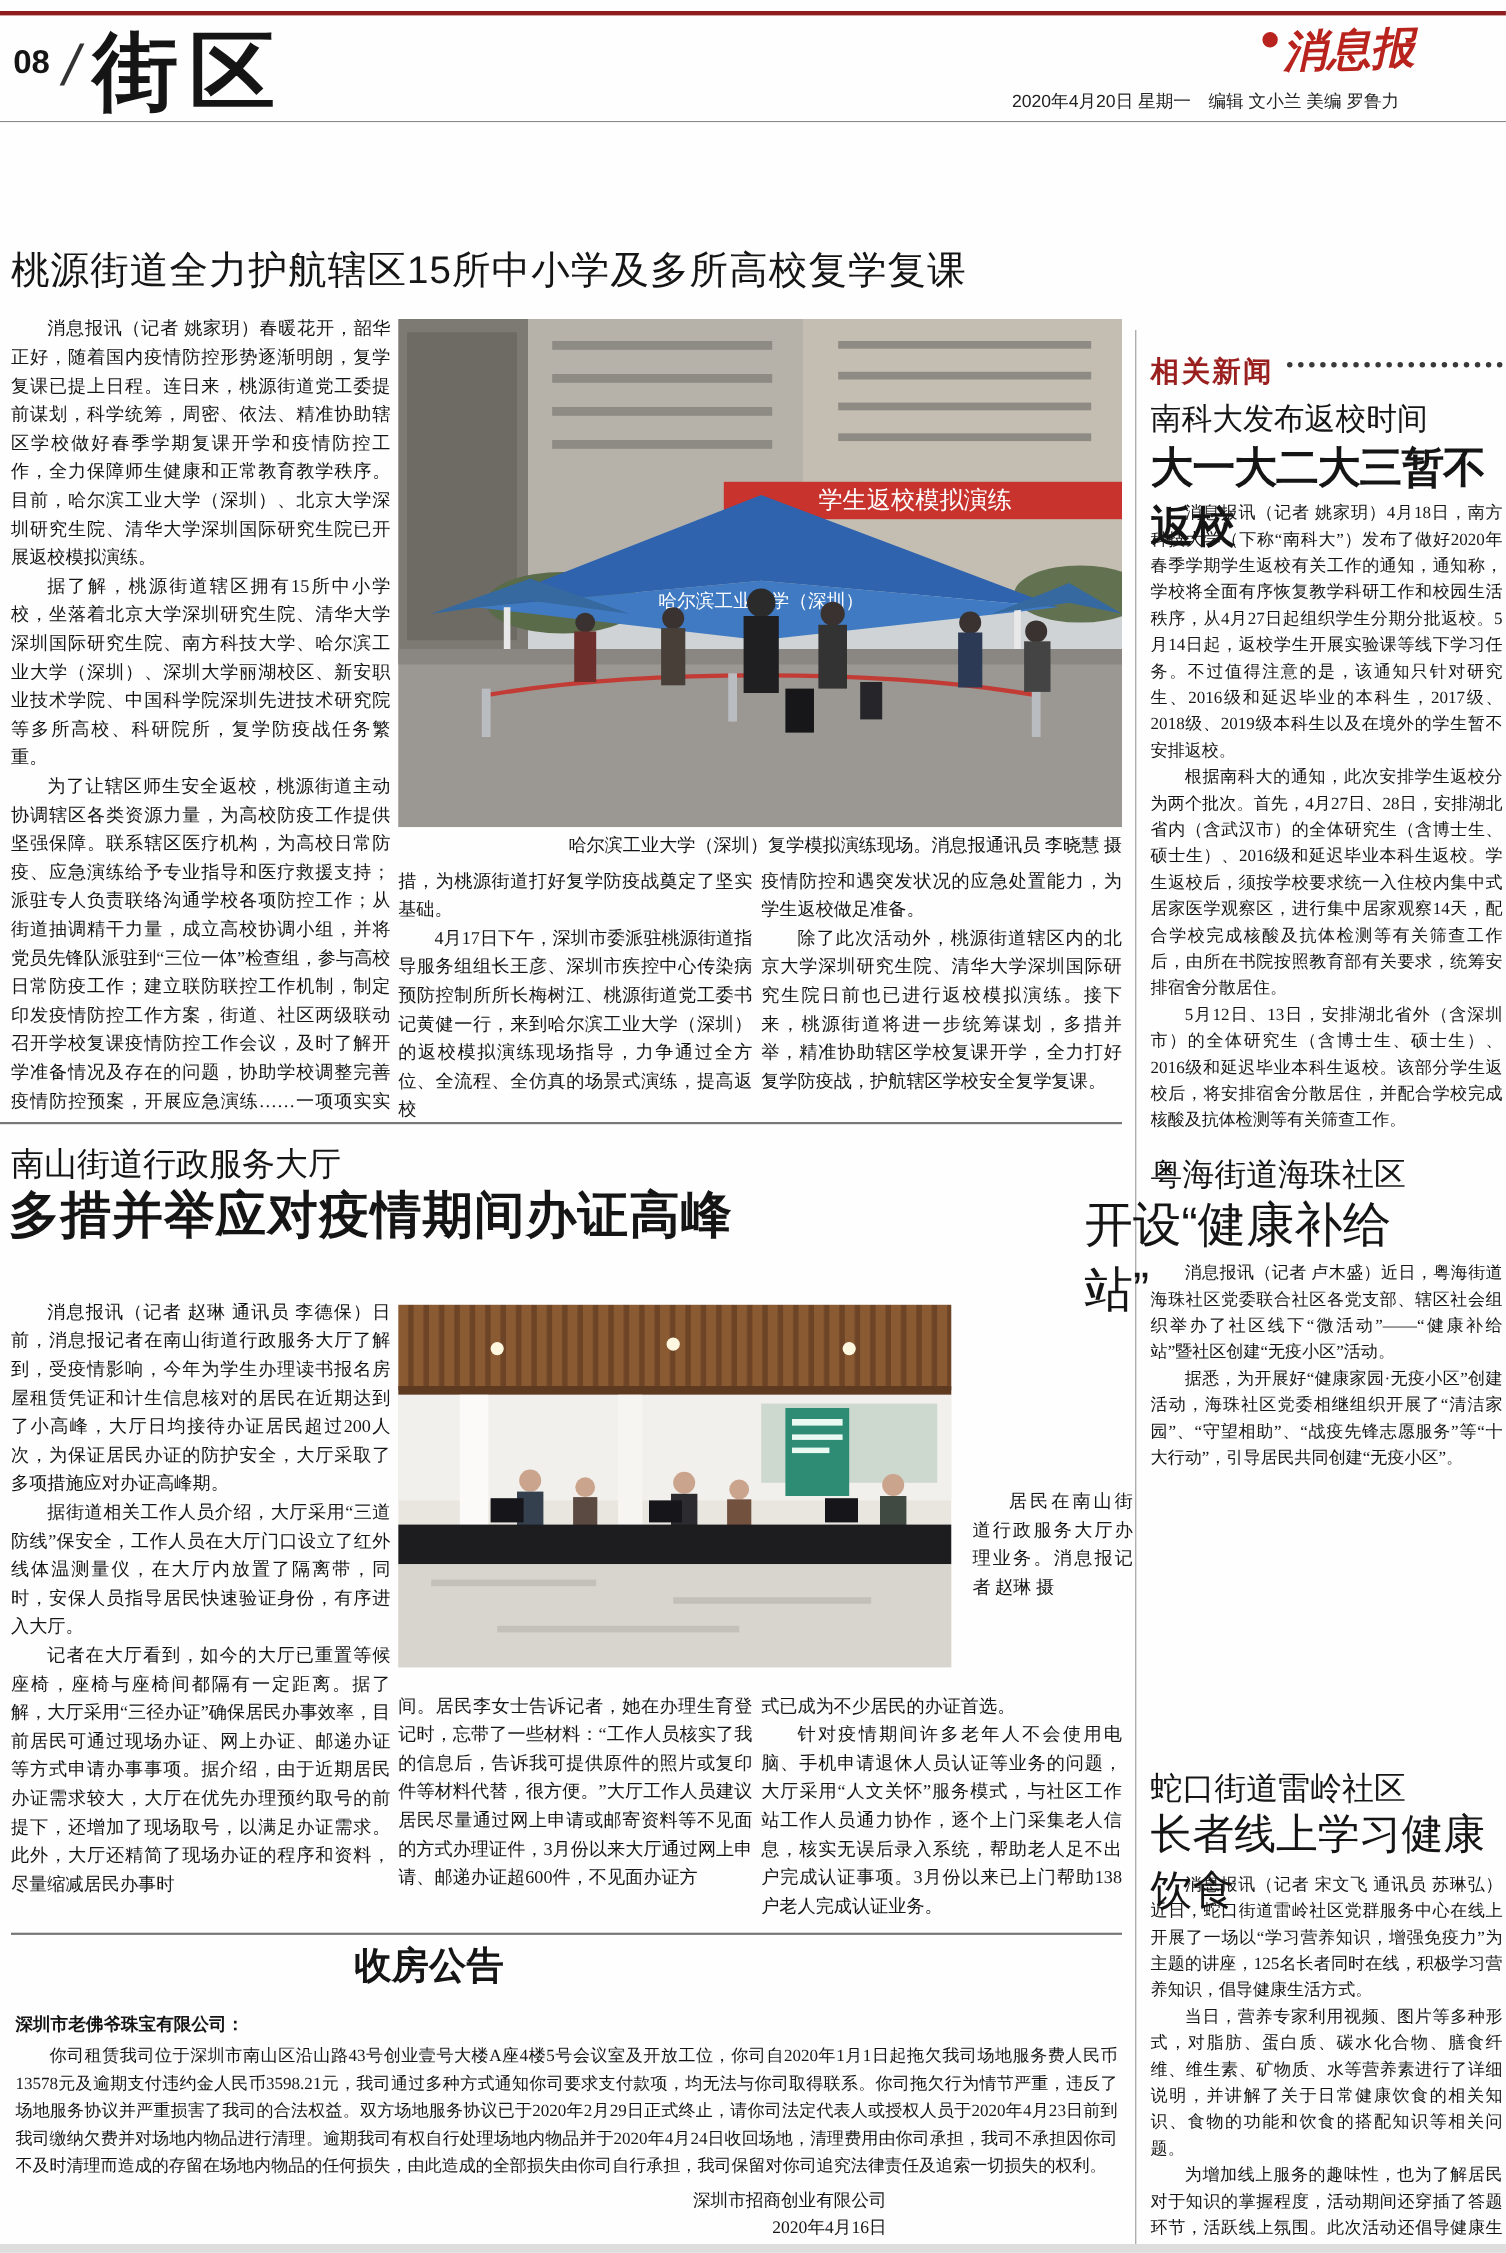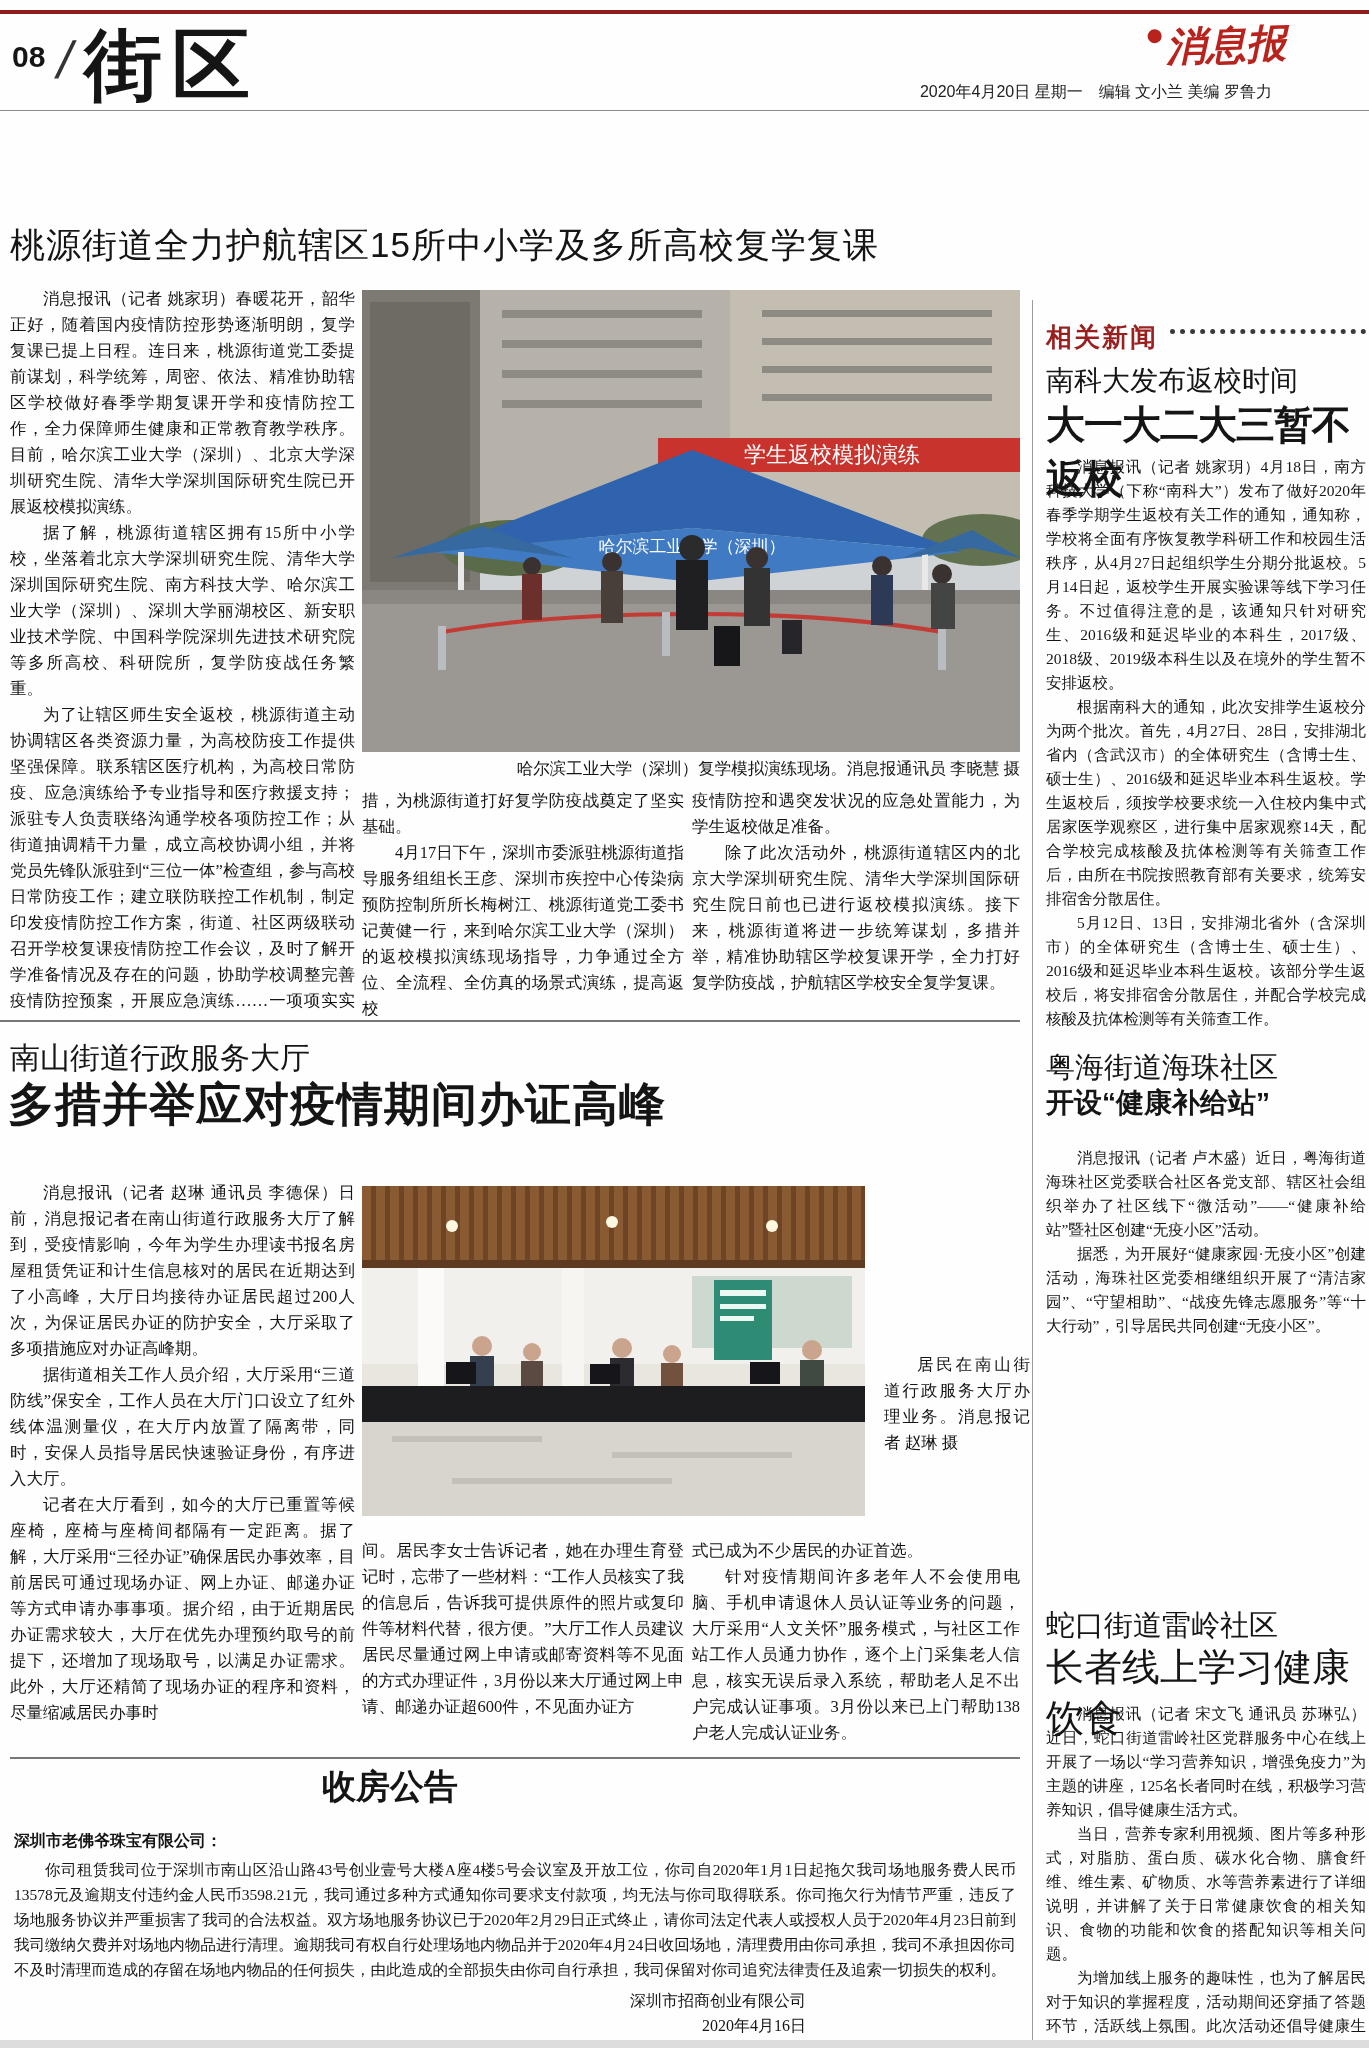--- a/index.html
+++ b/index.html
@@ -44,21 +44,21 @@
 
   .s2kicker{left:10px;top:1038px;width:600px;font-size:30px;font-weight:400;}
   .s2head{left:8px;top:1074px;width:1010px;font-size:46px;font-weight:900;letter-spacing:1px;}
   .s2col1{left:10px;top:1180px;width:345px;height:572px;overflow:hidden;}
   .photo2{left:362px;top:1186px;width:503px;height:330px;}
   .cap2{left:884px;top:1352px;width:146px;font-size:16.5px;line-height:26px;text-indent:2em;text-align:justify;}
   .s2col2{left:362px;top:1538px;width:322px;height:214px;overflow:hidden;}
   .s2col3{left:692px;top:1538px;width:328px;height:214px;overflow:hidden;}
 
   .yh-kicker{left:1046px;top:1048px;width:320px;font-size:29px;font-weight:400;}
-  .yh-head{left:1046px;top:1084px;width:322px;font-size:28px;font-weight:700;}
+  .yh-head{left:986px;top:1084px;width:322px;font-size:44px;font-weight:400;}
   .yh-body{left:1046px;top:1146px;width:320px;height:452px;overflow:hidden;}
 
   .sk-kicker{left:1046px;top:1606px;width:320px;font-size:29px;font-weight:400;}
   .sk-head{left:1046px;top:1642px;width:324px;font-size:38px;font-weight:400;}
   .sk-body{left:1046px;top:1702px;width:320px;height:342px;overflow:hidden;}
 
   .noticerule{left:10px;top:1757px;width:1010px;height:2px;background:#777;}
   .noticetitle{left:140px;top:1764px;width:500px;text-align:center;font-size:34px;font-weight:900;}
   .noticebox{left:14px;top:1828px;width:1002px;font-size:15.5px;line-height:25px;}
   .noticebox .salut{font-weight:bold;text-indent:0;font-size:16px;}

